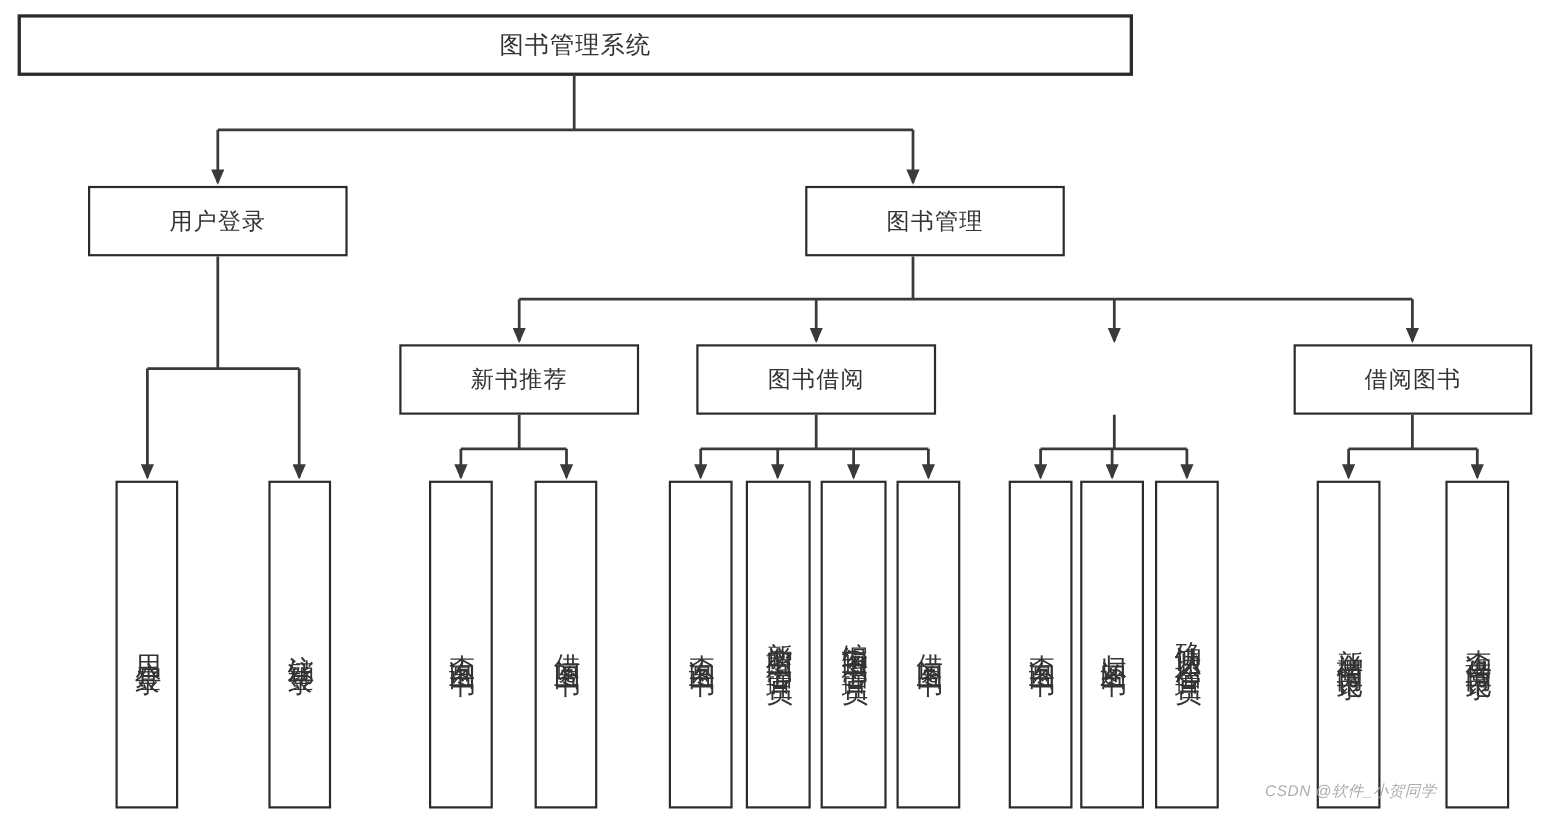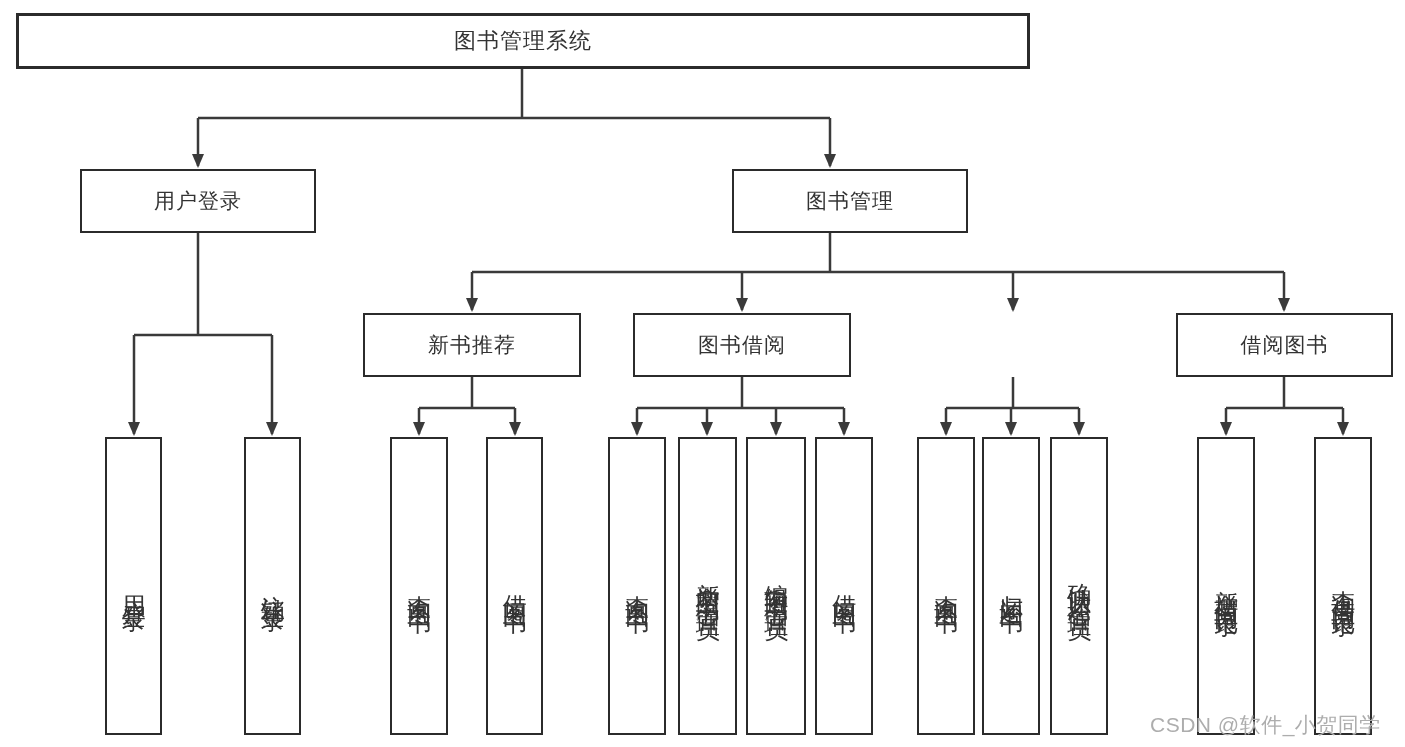--- a/index.html
+++ b/index.html
@@ -43,25 +43,26 @@
     font-size:24px;
     letter-spacing:5px;
     line-height:1.1;
     white-space:nowrap;
   }
   .watermark{
     position:absolute;
     left:1150px;
     top:711px;
     width:250px;
-    font-size:21px;
+    font-size:14px;
     color:var(--watermark);
     white-space:nowrap;
     z-index:5;
     letter-spacing:0.5px;
+    font-style:italic;
   }
 </style>
 </head>
 <body>
 
 <div class="stage">
 
   <svg class="wires" viewBox="0 0 1405 747">
     <defs>
       <marker id="arrow" viewBox="0 0 14 12" markerWidth="14" markerHeight="12" refX="12" refY="6" orient="auto" markerUnits="userSpaceOnUse">

